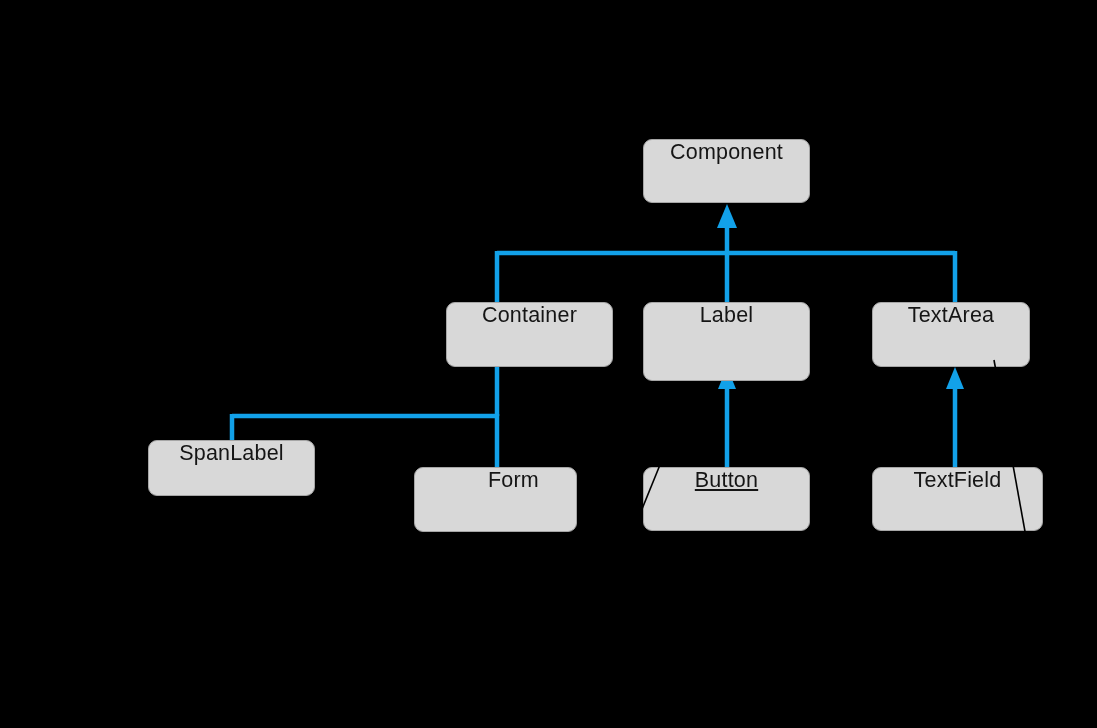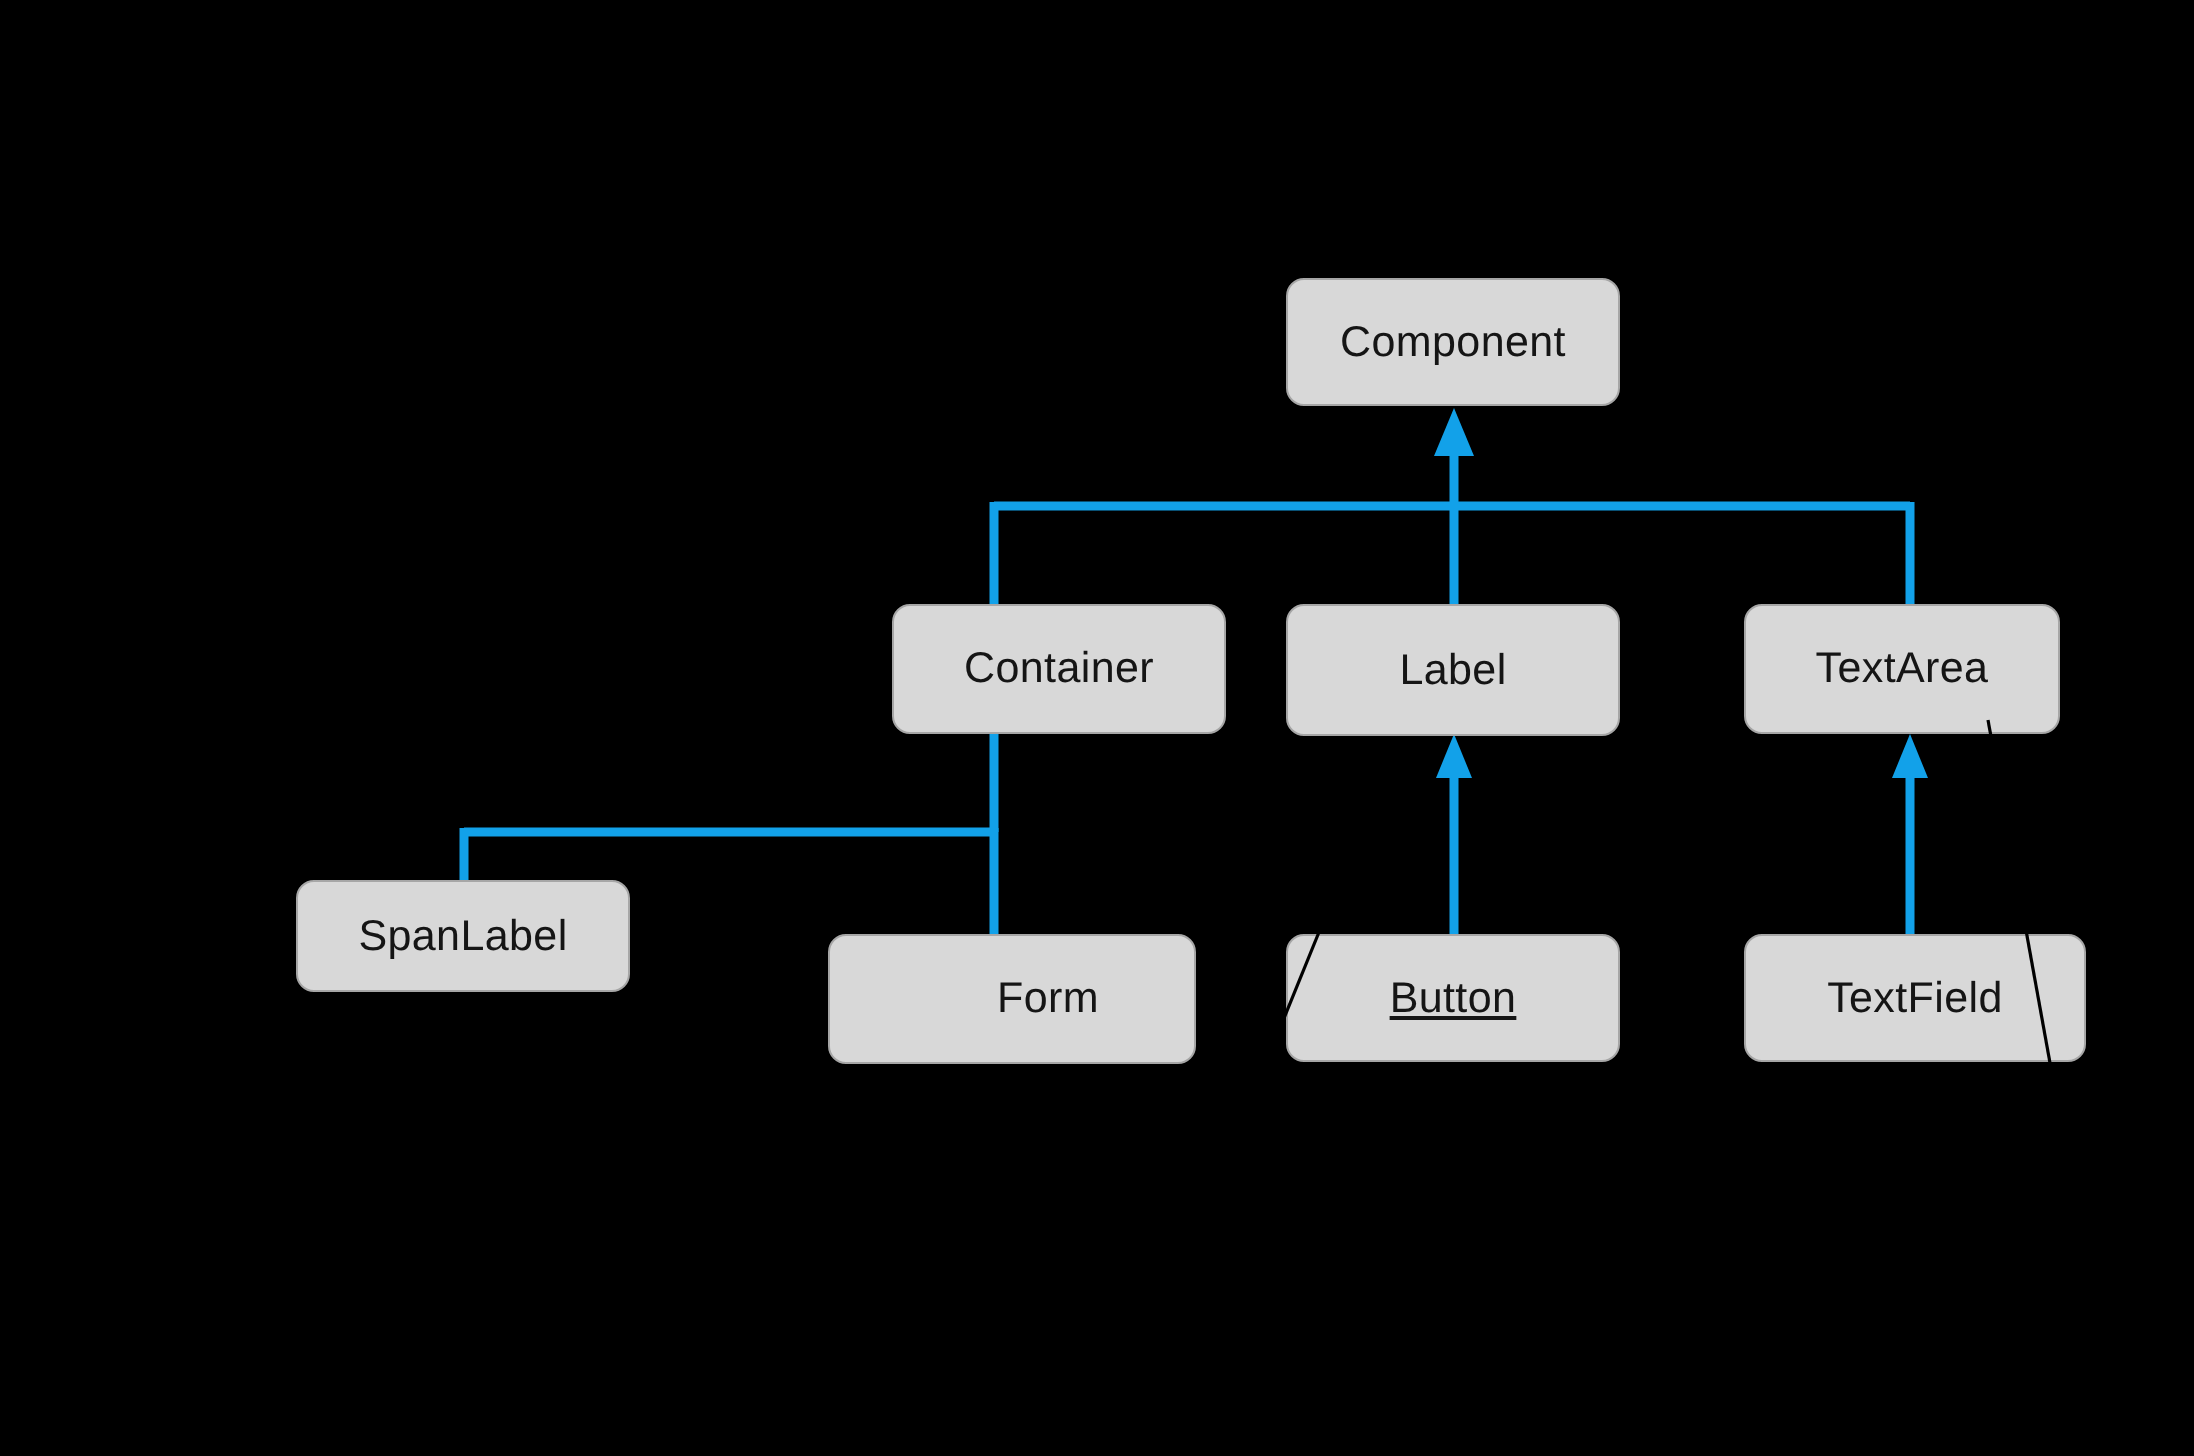--- a/index.html
+++ b/index.html
@@ -21,21 +21,21 @@
   svg.layer{position:absolute;left:0;top:0;pointer-events:none;}
   .edge{stroke:var(--accent);stroke-width:4.5;fill:none;}
   .arrowhead{fill:var(--accent);stroke:none;}
   .stray{stroke:var(--stray);stroke-width:1.6;fill:none;}
   .node{
     position:absolute;
     box-sizing:border-box;
     background:var(--node-fill);
     border:1.5px solid var(--node-border);
     border-radius:9px;
-    display:flex;align-items:center;justify-content:center;
+    display:flex;align-items:flex-start;justify-content:center;
     color:var(--node-text);
     font-size:21.5px;
     letter-spacing:0.2px;
   }
 </style>
 </head>
 <body>
 
 <div id="canvas">
 
@@ -69,33 +69,33 @@
   </svg>
 
   <div class="node" style="left:643px;top:139px;width:167px;height:64px;">
     <span>Component</span>
   </div>
 
   <div class="node" style="left:414px;top:302px;width:167px;height:65px;margin-left:32px;">
     <span>Container</span>
   </div>
 
-  <div class="node" style="left:643px;top:302px;width:167px;height:66px;">
+  <div class="node" style="left:643px;top:302px;width:167px;height:79px;">
     <span>Label</span>
   </div>
 
   <div class="node" style="left:872px;top:302px;width:158px;height:65px;">
     <span>TextArea</span>
   </div>
 
   <div class="node" style="left:148px;top:440px;width:167px;height:56px;">
     <span>SpanLabel</span>
   </div>
 
-  <div class="node" style="left:414px;top:467px;width:184px;height:65px;padding-left:36px;">
+  <div class="node" style="left:414px;top:467px;width:163px;height:65px;padding-left:36px;">
     <span>Form</span>
   </div>
 
   <div class="node" style="left:643px;top:467px;width:167px;height:64px;text-decoration:underline;">
     <span>Button</span>
   </div>
 
   <div class="node" style="left:872px;top:467px;width:171px;height:64px;">
     <span>TextField</span>
   </div>

